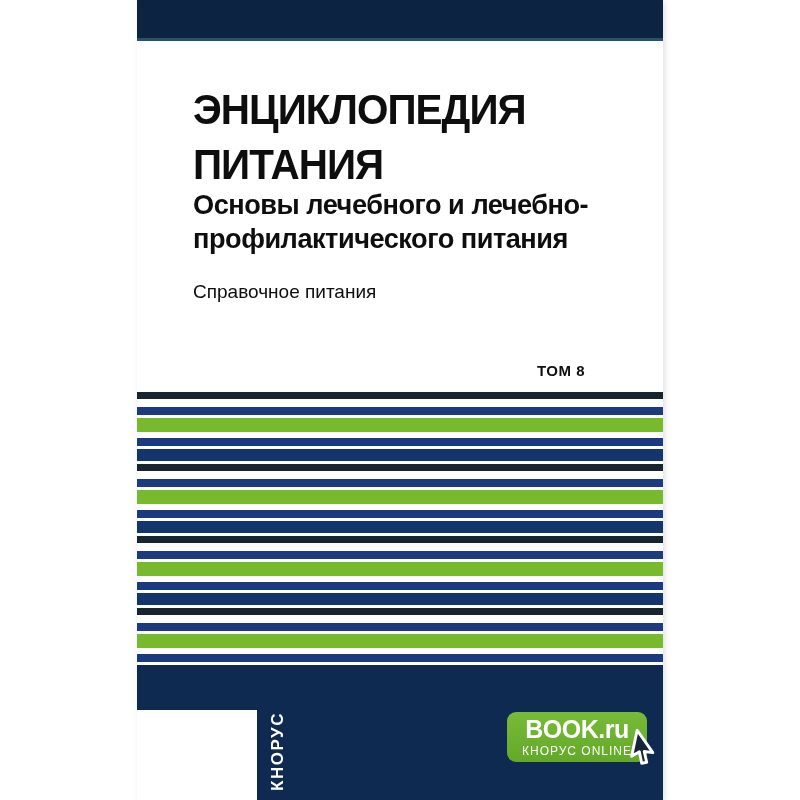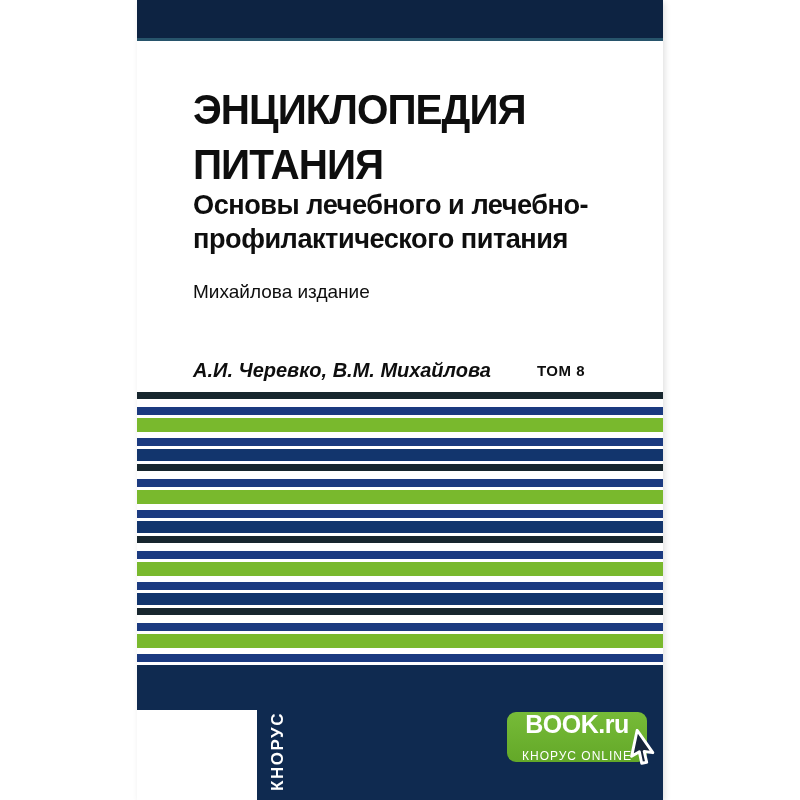--- a/index.html
+++ b/index.html
@@ -21,42 +21,41 @@
           color:var(--text_dark);letter-spacing:0.5px;}
   .stripes{position:absolute;left:0;top:392px;right:0;bottom:0;
            display:flex;flex-direction:column;}
   .bottom-band{flex:1 1 auto;position:relative;background:var(--navy_band_bottom);}
   .spine-cutout{position:absolute;left:0;top:45px;width:120px;bottom:0;background:#ffffff;}
   .publisher{position:absolute;left:96px;top:74px;width:88px;height:25px;
              transform:rotate(-90deg);color:#ffffff;font-size:17px;font-weight:700;
              letter-spacing:1.5px;text-align:center;line-height:25px;}
   .badge{position:absolute;left:370px;top:47px;width:140px;height:50px;border-radius:9px;
          background:linear-gradient(var(--badge_green_top), var(--badge_green_bottom));
-         display:flex;flex-direction:column;align-items:center;justify-content:space-between;
+         display:flex;flex-direction:column;align-items:center;justify-content:center;
          color:#ffffff;}
   .badge-title{font-size:25px;font-weight:700;line-height:1;letter-spacing:-0.5px;}
   .badge-sub{font-size:12px;font-weight:400;line-height:1;letter-spacing:1px;margin-top:3px;}
   .cursor{position:absolute;left:492px;top:66px;transform:rotate(12deg);}
 </style>
 </head>
 <body>
 
 <div class="stage">
   <div class="cover">
 
     <div class="top-band"></div>
 
     <div class="t-line title-line" style="top:88px">ЭНЦИКЛОПЕДИЯ</div>
     <div class="t-line title-line" style="top:143px">ПИТАНИЯ</div>
 
     <div class="t-line subtitle-line" style="top:191px">Основы лечебного и лечебно-</div>
     <div class="t-line subtitle-line" style="top:225px">профилактического питания</div>
 
-    <div class="t-line note-line" style="top:282px">Михайлова издание</div>
-    <div class="t-line editors-line" style="top:360px">А.И. Черевко, В.М. Михайлова</div>
+    <div class="t-line note-line" style="top:282px">Справочное питания</div>
 
     <div class="volume">ТОМ 8</div>
 
     <div class="stripes">
 
       <div style="height: 7px; flex: 0 0 auto; background: rgb(23, 38, 46);"></div>
         <div style="height: 8px; flex: 0 0 auto; background: rgb(255, 255, 255);"></div>
         <div style="height: 8px; flex: 0 0 auto; background: rgb(27, 58, 128);"></div>
         <div style="height: 3px; flex: 0 0 auto; background: rgb(255, 255, 255);"></div>
         <div style="height: 14px; flex: 0 0 auto; background: rgb(121, 185, 45);"></div>

